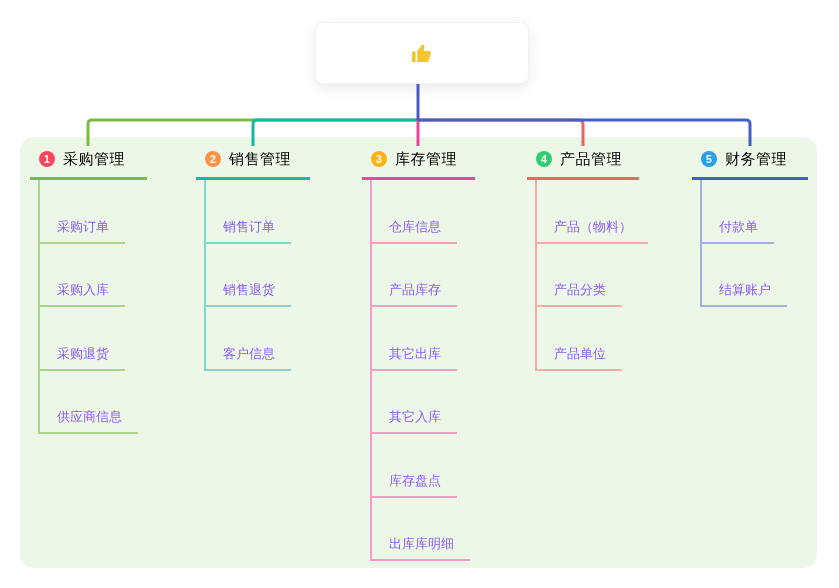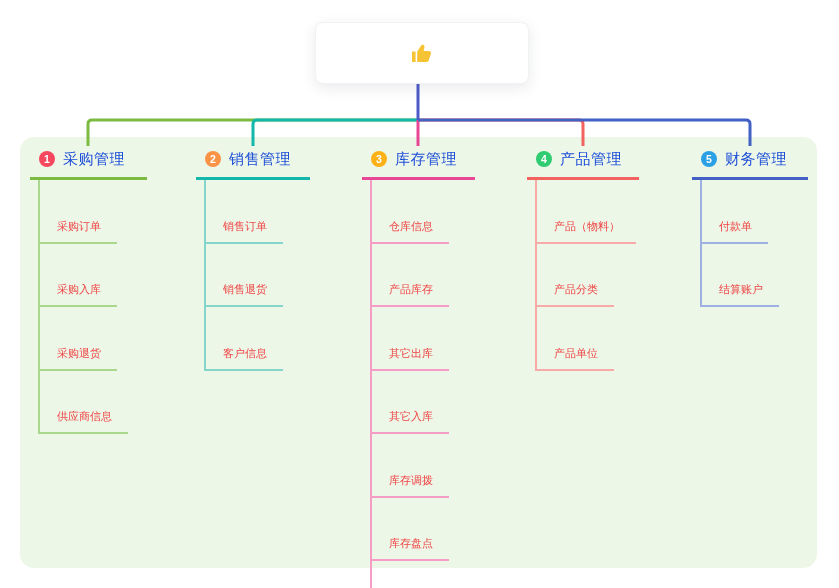--- a/index.html
+++ b/index.html
@@ -39,34 +39,34 @@
     border-bottom:3px solid var(--strong);
     cursor:pointer;
   }
   .badge {
     width:16px; height:16px; border-radius:50%;
     background:var(--badge); color:#ffffff;
     font-size:10.5px; font-weight:bold;
     line-height:16px; text-align:center; flex:0 0 16px;
   }
   .branch-label {
-    font-size:15px; font-weight:500; color:#1d4ed8;
+    font-size:15px; font-weight:500; color:#000000;
     letter-spacing:0.5px; white-space:nowrap;
   }
   ul.kids {
     list-style:none;
     margin-left:8px;
     border-left:2px solid var(--light);
   }
   ul.kids li {
     height:54.5px; width:fit-content;
     display:flex; align-items:flex-end;
     padding:0 16px 7px 17px;
     border-bottom:2px solid var(--light);
-    font-size:11px; line-height:17px; color:#ef4444;
+    font-size:13px; line-height:17px; color:#8b5cf6;
     white-space:nowrap; cursor:pointer;
   }
 </style>
 </head>
 <body style="background: rgb(255, 255, 255);">
 
 <div class="panel" style="background: rgb(237, 247, 232);"></div>
 
 <svg class="connectors" viewBox="0 0 839 588" fill="none" stroke-width="3" stroke-linecap="butt">
   <path d="M418 120 L92 120 Q88 120 88 124 L88 146" stroke="#7cbb41"></path>
@@ -113,21 +113,20 @@
 <div class="branch-col" style="left: 362px; --strong: #e84797; --light: #f59cc7; --badge: #fcb116;">
   <div class="branch-title" style="width:104px">
     <span class="badge">3</span>
     <span class="branch-label">库存管理</span>
   </div>
   <ul class="kids">
     <li>仓库信息</li>
     <li>产品库存</li>
     <li>其它出库</li>
     <li>其它入库</li>
-    <li>库存调拨</li>
     <li>库存盘点</li>
     <li>出库库明细</li>
   </ul>
 </div>
 
 <div class="branch-col" style="left: 527px; --strong: #f2635f; --light: #f8aaa8; --badge: #2fcc71;">
   <div class="branch-title" style="width:103px">
     <span class="badge">4</span>
     <span class="branch-label">产品管理</span>
   </div>

